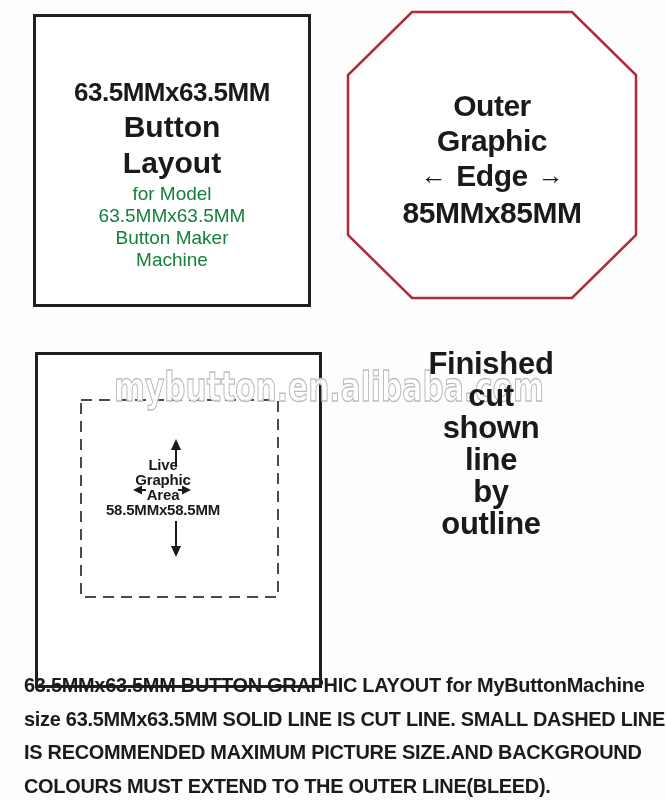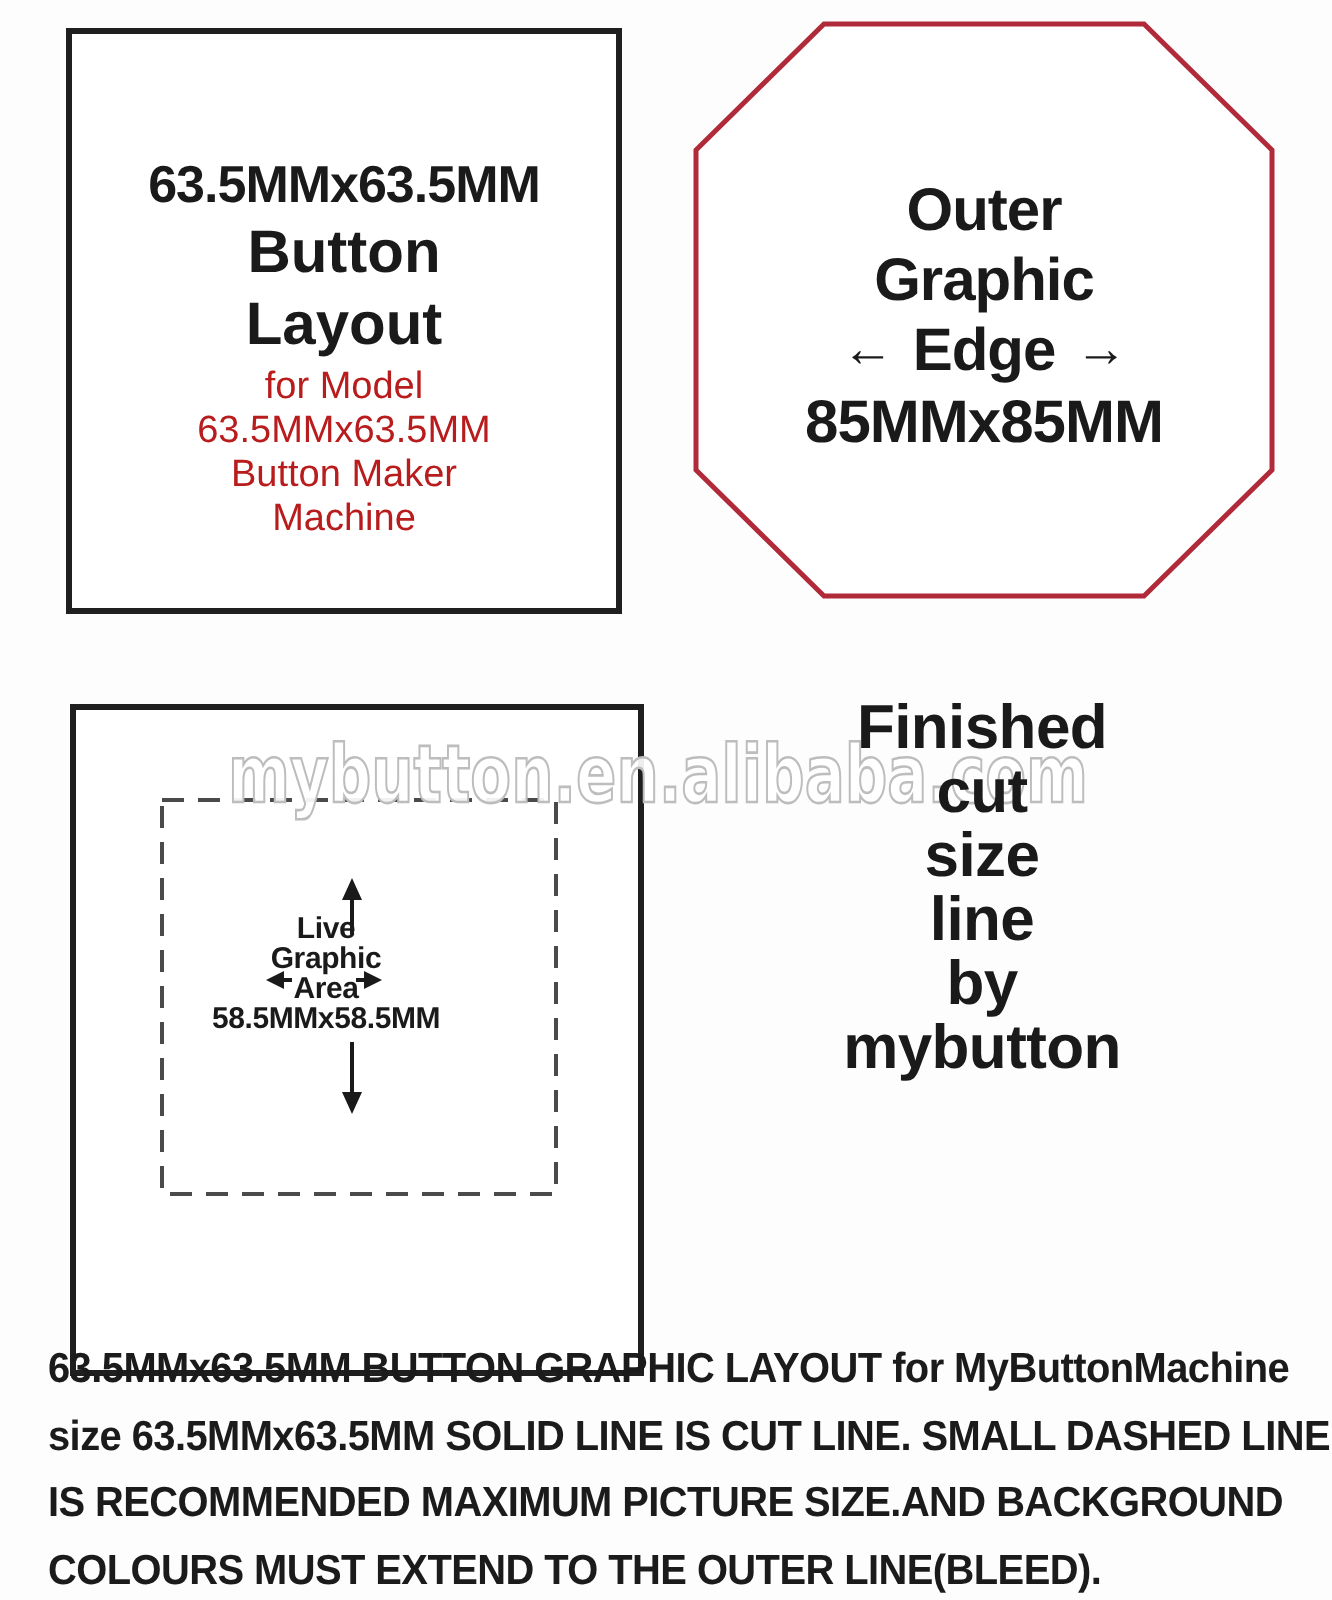--- a/index.html
+++ b/index.html
@@ -24,21 +24,21 @@
   }
   .bl-title{
     margin-top:58px;
     font-size:26px;font-weight:bold;line-height:34px;
     letter-spacing:-0.5px;
   }
   .bl-big{
     font-size:30px;font-weight:bold;line-height:36px;
   }
   .bl-sub{
-    font-size:19px;line-height:22px;color:#b91c1c;
+    font-size:19px;line-height:22px;color:#15803d;
   }
   .bl-sub.first{margin-top:2px;}
 
   
   .octagon-wrap{
     position:absolute;left:346px;top:10px;width:276px;height:290px;
   }
   .octagon-wrap svg{position:absolute;left:0;top:0;}
   .oct-text{
     position:absolute;left:0;top:0;width:292px;
@@ -141,24 +141,24 @@
     </div>
   </div>
 
   <svg class="watermark-svg" width="666" height="800" viewBox="0 0 666 800">
     <text x="114" y="401" textLength="430" lengthAdjust="spacingAndGlyphs">mybutton.en.alibaba.com</text>
   </svg>
 
   <div class="cut-note">
     <div>Finished</div>
     <div>cut</div>
-    <div>size</div>
+    <div>shown</div>
     <div>line</div>
     <div>by</div>
-    <div>mybutton</div>
+    <div>outline</div>
   </div>
 
   <div class="footer-note">
     <div>63.5MMx63.5MM BUTTON GRAPHIC LAYOUT for MyButtonMachine</div>
     <div>size 63.5MMx63.5MM SOLID LINE IS CUT LINE. SMALL DASHED LINE</div>
     <div>IS RECOMMENDED MAXIMUM PICTURE SIZE.AND BACKGROUND</div>
     <div>COLOURS MUST EXTEND TO THE OUTER LINE(BLEED).</div>
   </div>
 
 </div>

